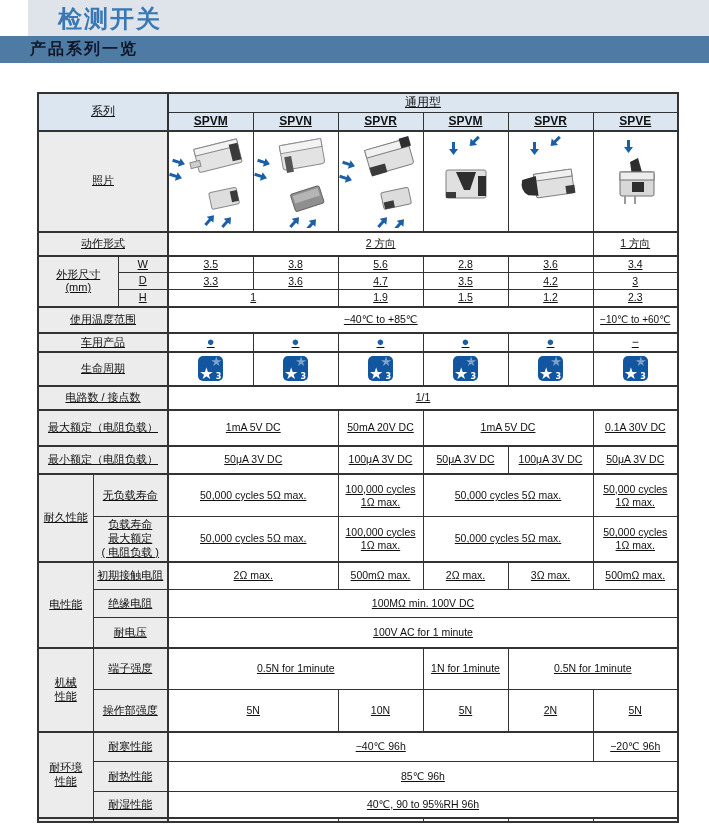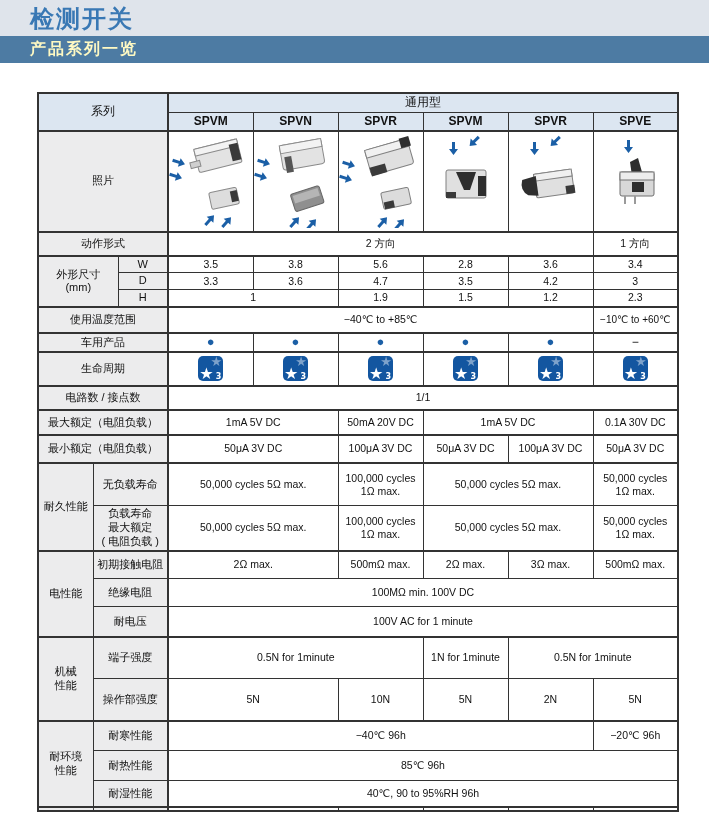--- a/index.html
+++ b/index.html
@@ -1,51 +1,51 @@
 <!DOCTYPE html>
 <html><head>
 <meta charset="utf-8">
 <style>
   html,body{margin:0;padding:0;}
   body{
     width:709px;height:832px;overflow:hidden;background:#ffffff;
     font-family:"Liberation Sans","DejaVu Sans",sans-serif;color:#111;
   }
   
-  .top-band{height:36px;background:#dfe4eb;position:relative;}
+  .top-band{height:36px;background:#dfe4eb;position:relative;margin-left:28px;}
   .page-title{
     position:absolute;left:30px;top:3px;font-size:24px;font-weight:bold;
     color:#3978b4;letter-spacing:2px;
   }
   .sub-bar{
     height:27px;background:#4d7ba3;display:flex;align-items:center;
-    padding-left:30px;font-size:16px;font-weight:bold;color:#fef9c3;letter-spacing:2px;
+    padding-left:30px;font-size:16px;font-weight:bold;color:#0f172a;letter-spacing:2px;
   }
   
-  .table-wrap{margin:29px 0 0 37px;}
+  .table-wrap{margin:29px 0 0 37px;text-decoration:underline;}
   table{border-collapse:collapse;table-layout:fixed;width:640px;border:2px solid #333;}
   th,td{
     border:1px solid #333;font-size:10.5px;font-weight:normal;text-align:center;
     vertical-align:middle;padding:1px 2px;line-height:1.25;overflow:hidden;
   }
   th.hdr{background:#dce6f1;font-size:12px;}
   th.hdr-series{background:#dce6f1;font-size:12px;font-weight:bold;}
   th.lab{background:#ececed;white-space:pre-line;font-size:11px;}
   .ldiv{border-right:2px solid #333;}
   tr.sect>th,tr.sect>td{border-top:2px solid #333;}
   
   .r-h1{height:19px}.r-h2{height:18px}
   .r-photo{height:97px}
   .r-action{height:24px}
   .r-dim{height:16px}
   .r-temp{height:26px}
   .r-car{height:14px}
   .r-life{height:34px}
   .r-circ{height:24px}
-  .r-max{height:25px}
+  .r-max{height:36px}
   .r-min{height:28px}
   .r-dur{height:43px}
   .r-elec{height:28px}
   .r-volt{height:30px}
   .r-mech{height:42px}
   .r-cold{height:30px}
   .r-heat{height:30px}
   .r-hum{height:26px}
   .r-partial{height:3px}
   td.photo{padding:0;background:#fff;}

